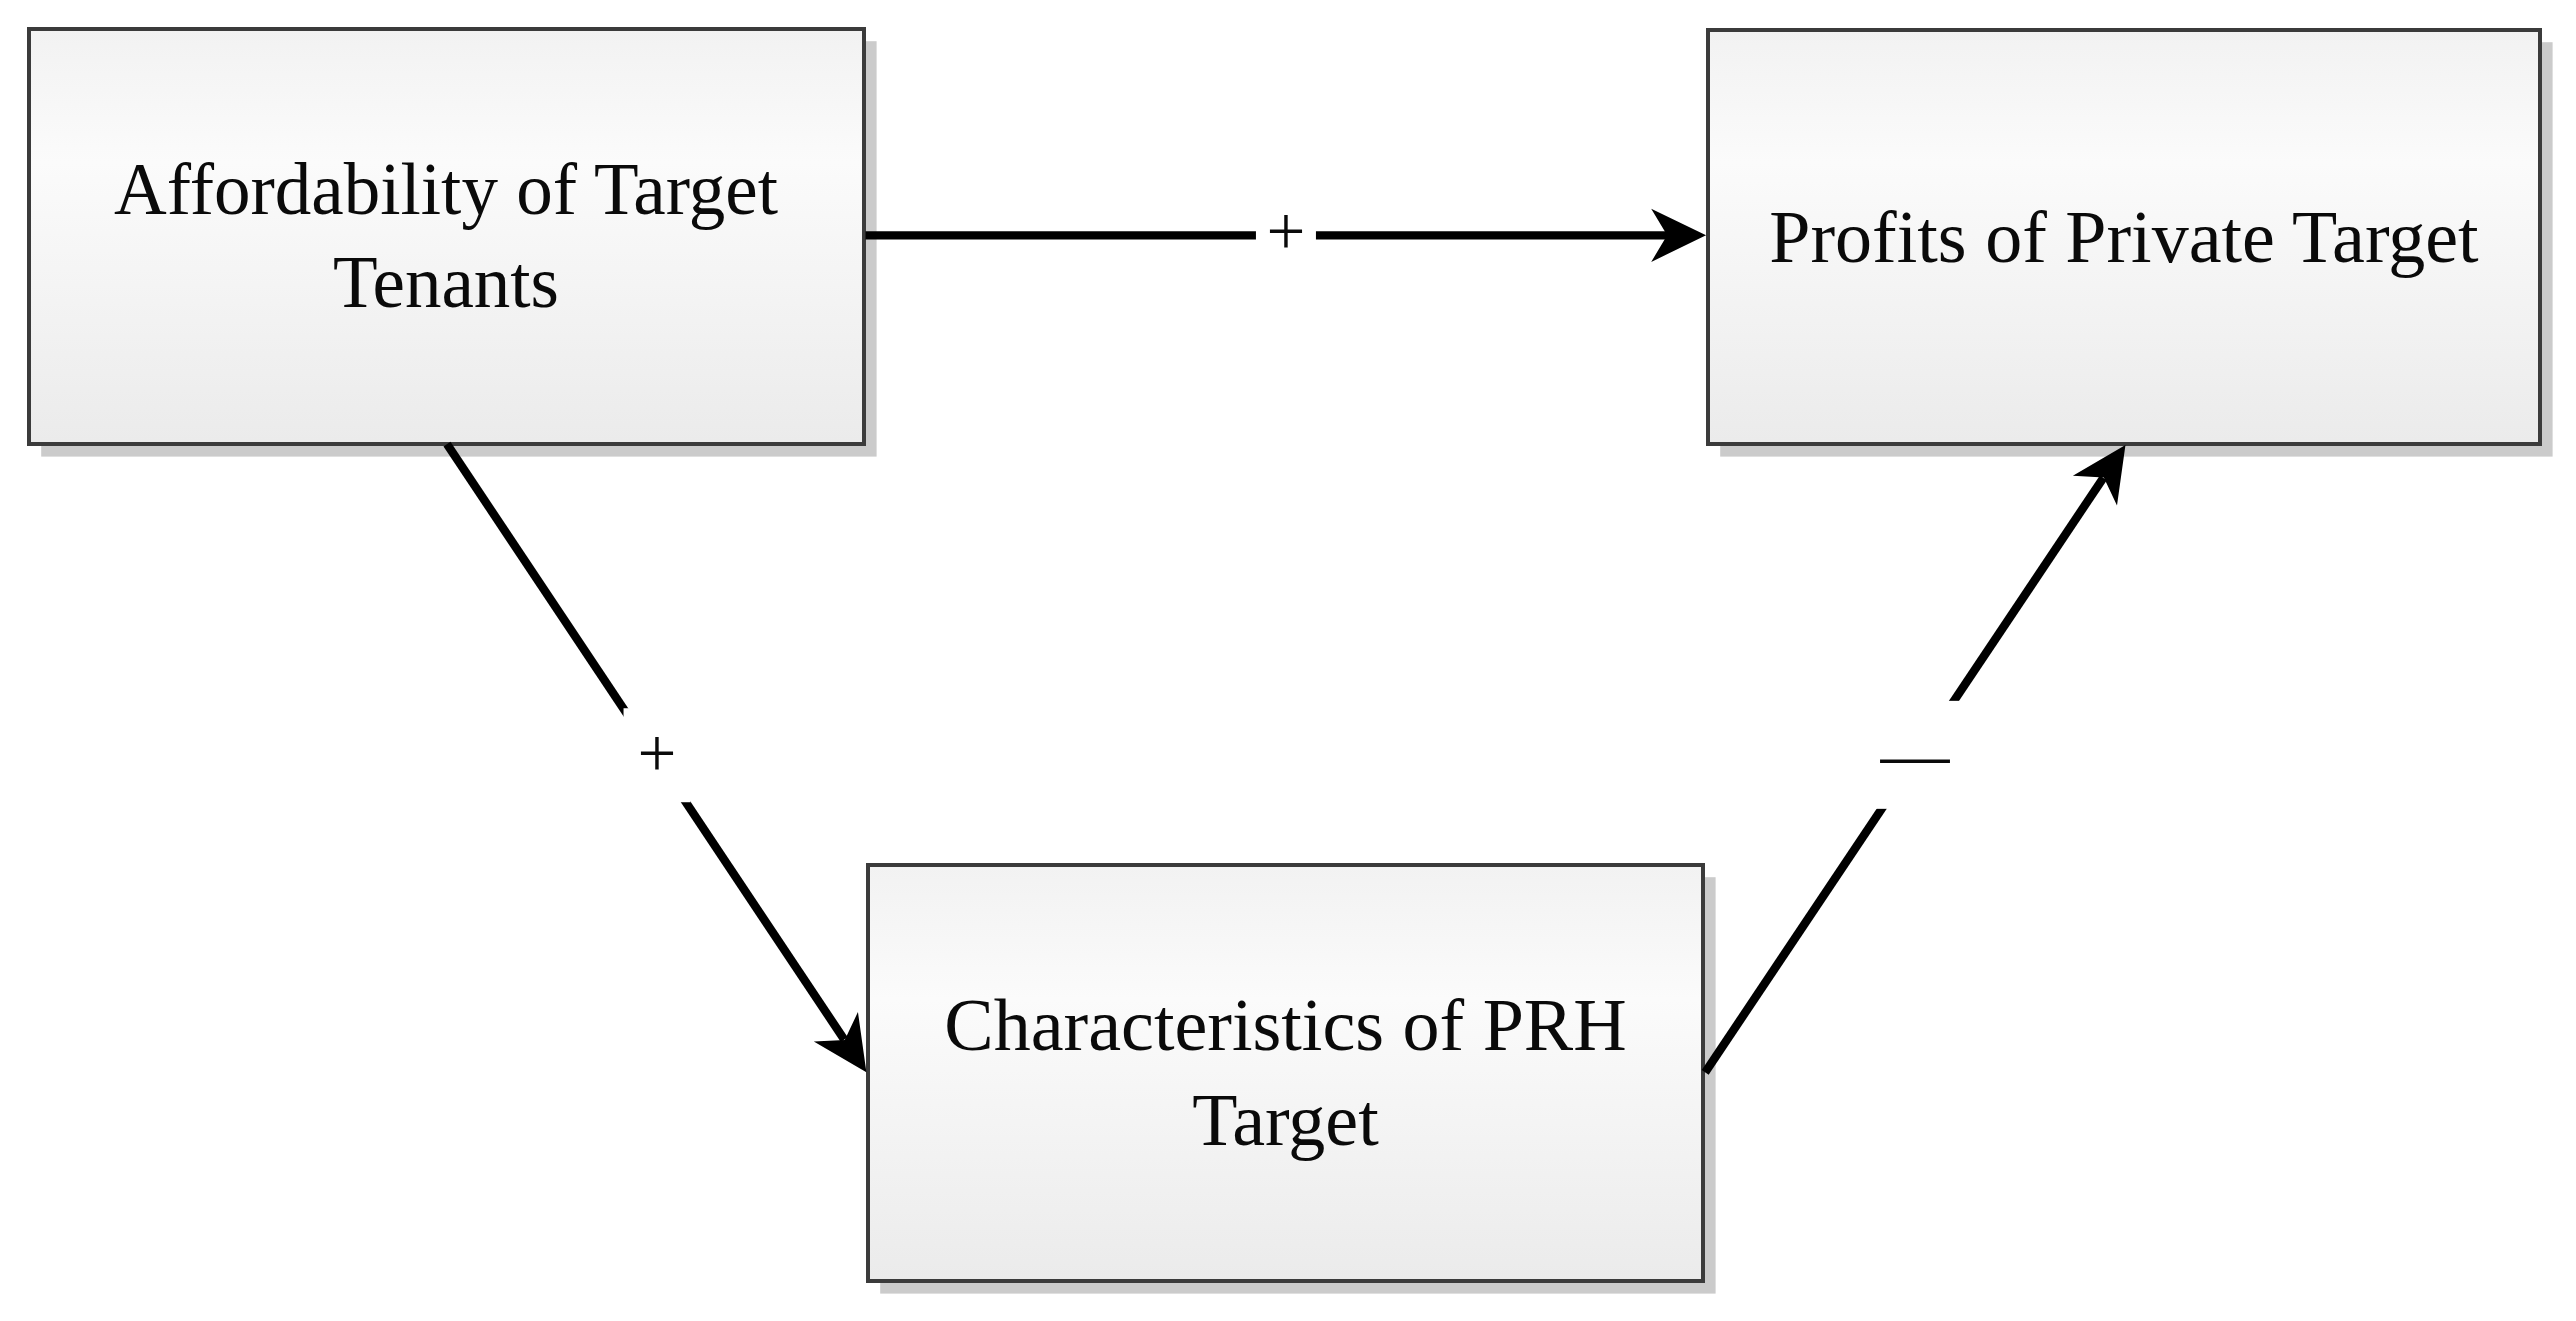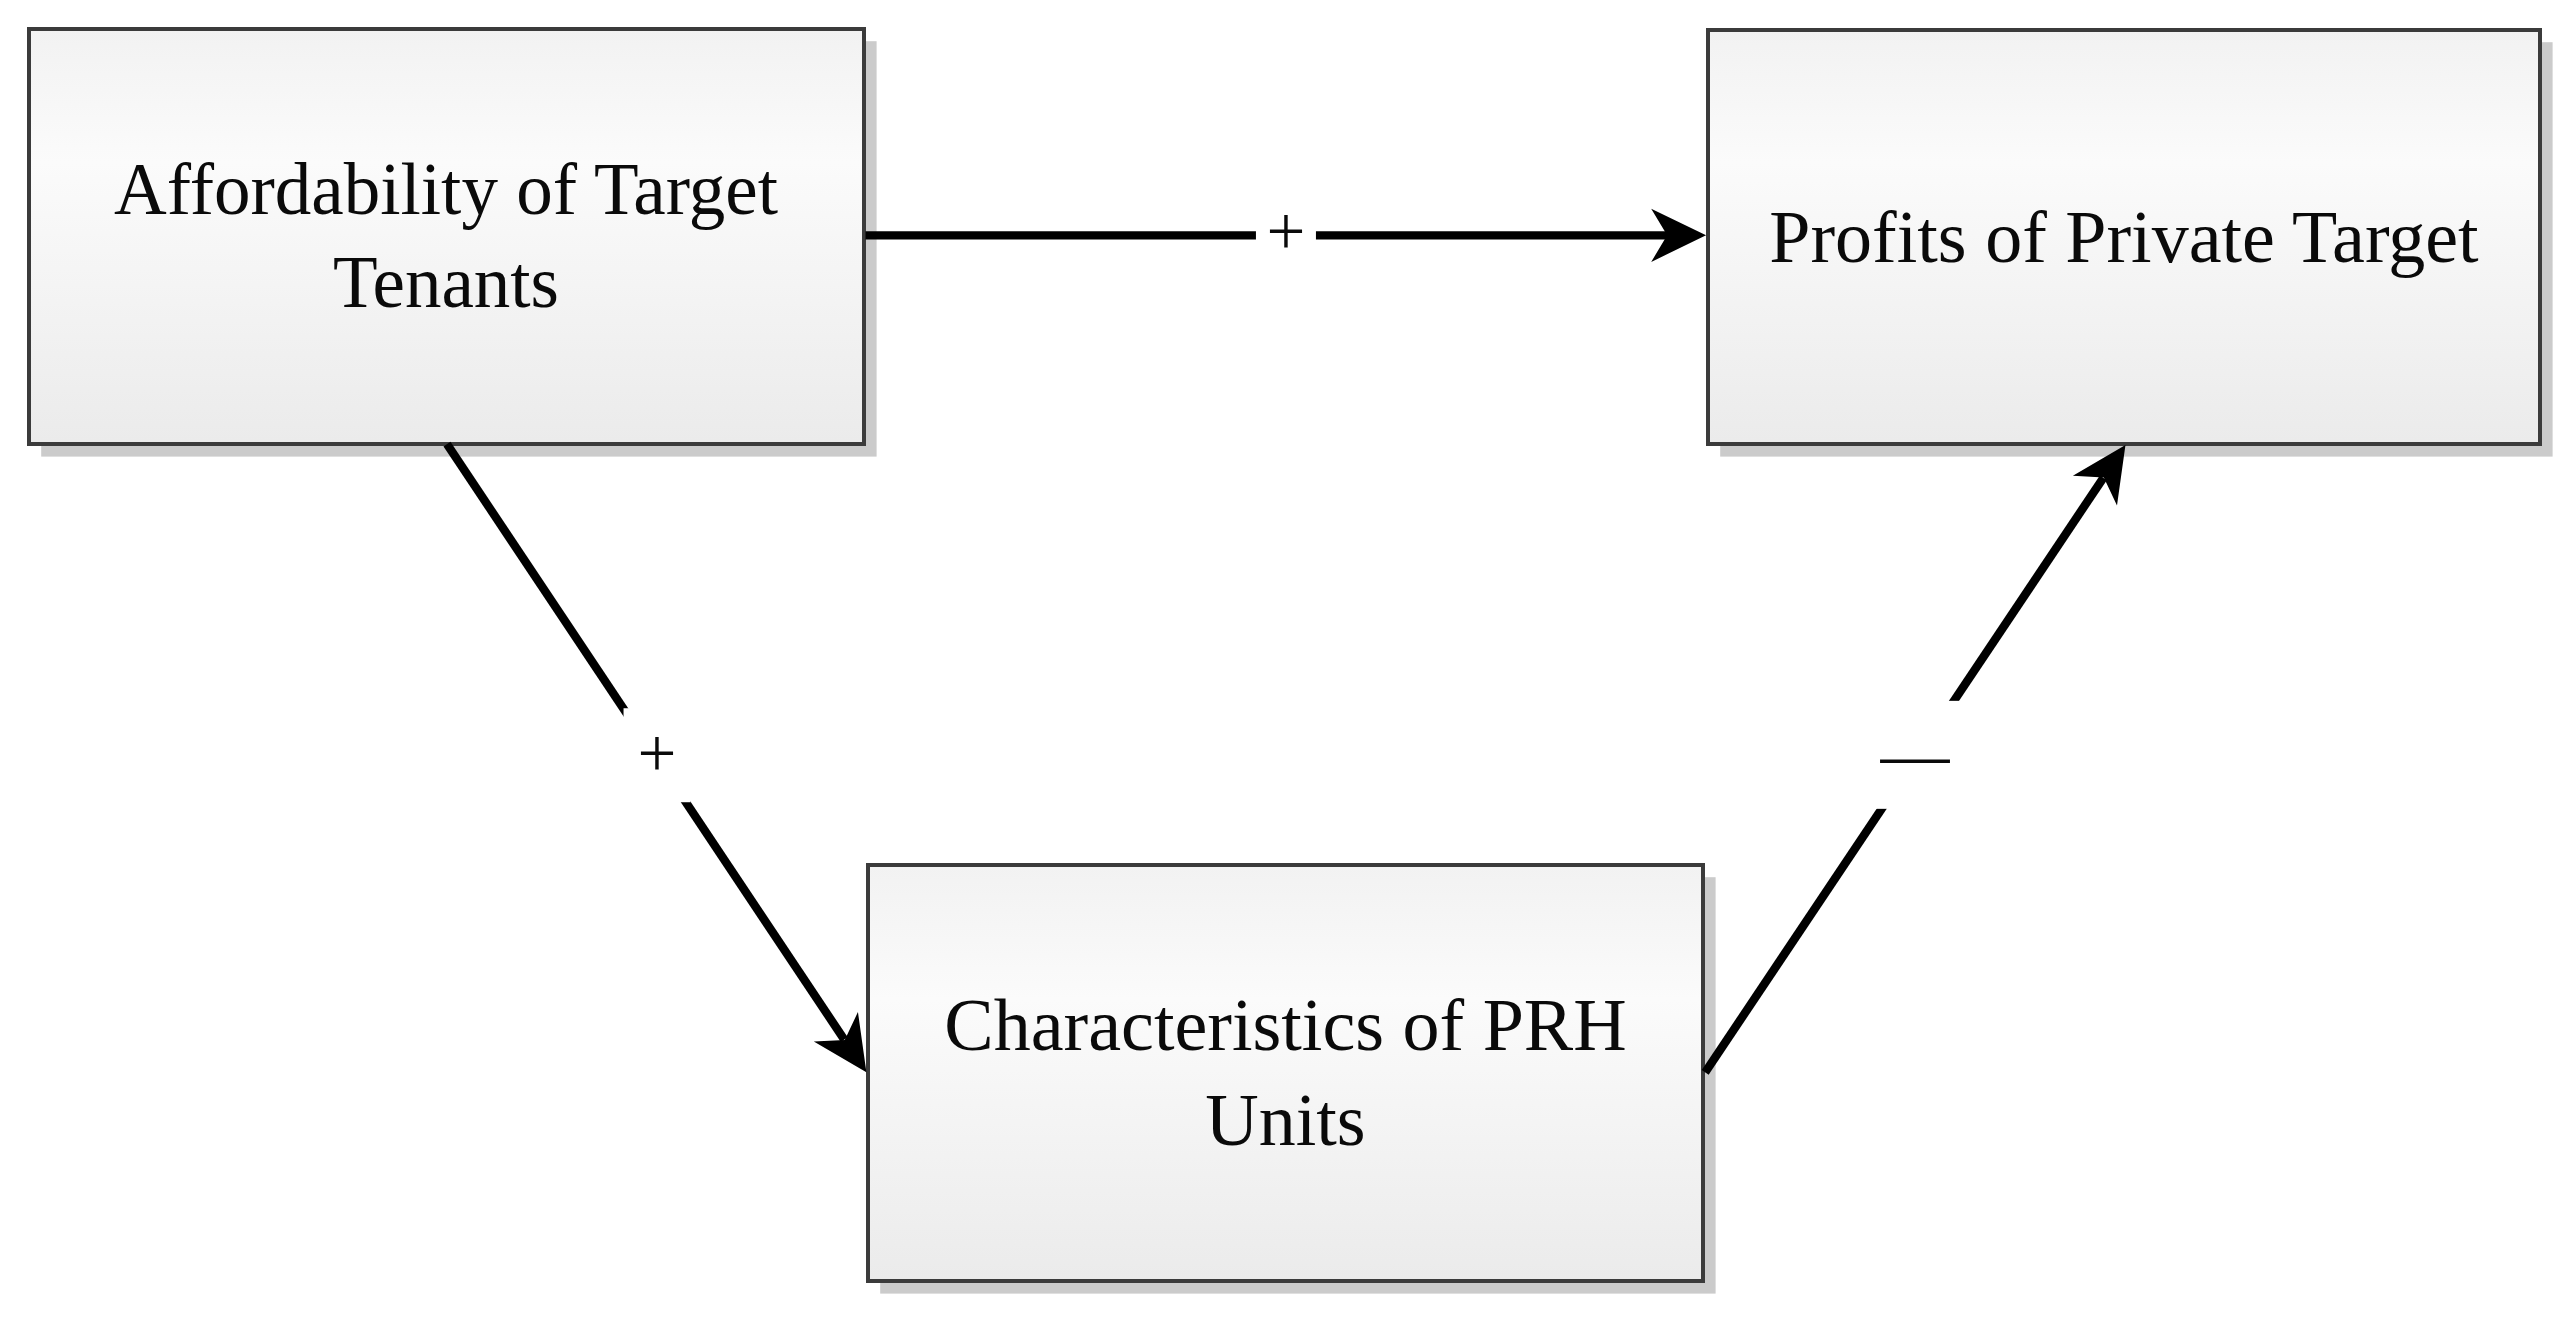--- a/index.html
+++ b/index.html
@@ -83,21 +83,21 @@
     <span class="node-label">Affordability of Target
 Tenants</span>
   </div>
 
   <div class="node node-profits">
     <span class="node-label">Profits of Private Target</span>
   </div>
 
   <div class="node node-characteristics">
     <span class="node-label">Characteristics of PRH
-Units</span>
+Target</span>
   </div>
 
   <svg class="edges" viewBox="0 0 2911 1493">
 
     <g>
       <line x1="978" y1="266" x2="1890" y2="266"></line>
       <polygon points="1928,266 1866,296 1884,266 1866,236"></polygon>
     </g>
 
     <g>

